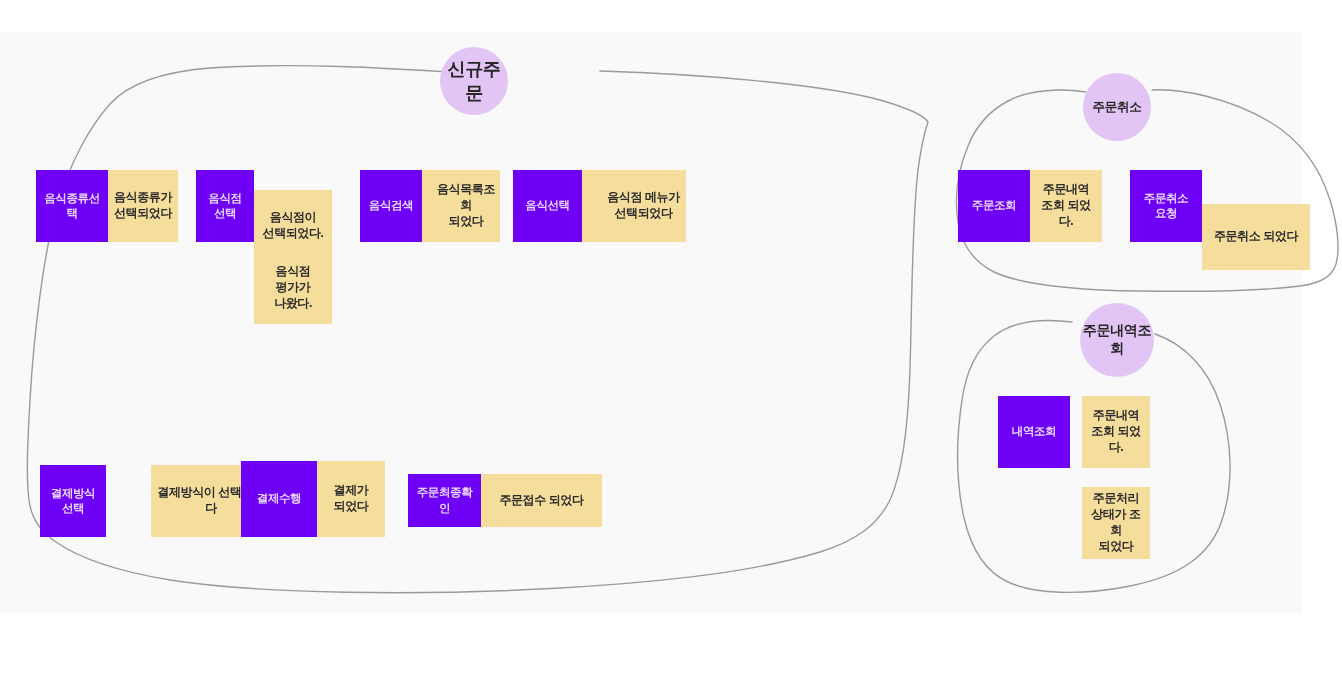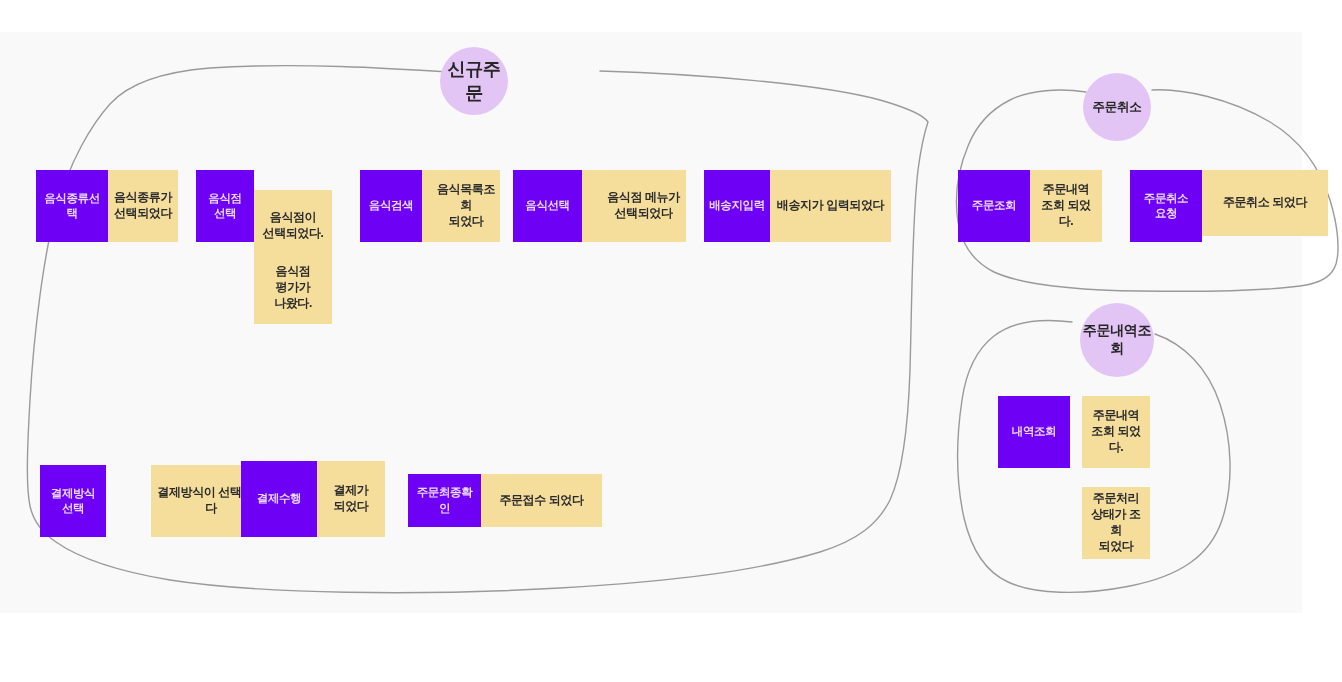--- a/index.html
+++ b/index.html
@@ -187,24 +187,20 @@
     <div class="card event" style="width:78px;height:72px;padding-left:15px;">음식목록조회
 되었다</div>
   </div>
 
   <div class="pair" style="left:513px; top:170px;">
     <div class="card command" style="width:69px;height:72px;">음식선택</div>
     <div class="card event" style="width:104px;height:72px;padding-left:24px;">음식점 메뉴가
 선택되었다</div>
   </div>
 
-  <div class="pair" style="left:704px; top:170px;">
-    <div class="card command" style="width:66px;height:72px;">배송지입력</div>
-    <div class="card event" style="width:121px;height:72px;">배송지가 입력되었다</div>
-  </div>
 
   <div class="pair" style="left:40px; top:465px;">
     <div class="card command" style="width:66px;height:72px;">결제방식
 선택</div>
     <div class="card event" style="width:120px;height:72px;margin-left:45px;">결제방식이 선택되었다</div>
   </div>
 
   <div class="pair" style="left:241px; top:461px;">
     <div class="card command" style="width:76px;height:76px;">결제수행</div>
     <div class="card event" style="width:68px;height:76px;">결제가
@@ -218,21 +214,21 @@
 
   <div class="pair" style="left:958px; top:170px;">
     <div class="card command" style="width:72px;height:72px;text-align:right;">주문조회</div>
     <div class="card event" style="width:72px;height:72px;">주문내역
 조회 되었다.</div>
   </div>
 
   <div class="pair" style="left:1130px; top:170px;">
     <div class="card command" style="width:72px;height:72px;">주문취소
 요청</div>
-    <div class="card event" style="width:126px;height:66px;">주문취소 되었다</div>
+    <div class="card event" style="width:108px;height:66px;margin-top:34px;">주문취소 되었다</div>
   </div>
 
   <div class="pair" style="left:998px; top:396px;">
     <div class="card command" style="width:72px;height:72px;">내역조회</div>
     <div class="card event" style="width:68px;height:72px; margin-left:12px;">주문내역
 조회 되었다.</div>
   </div>
 
   <div class="standalone-note" style="left:1082px; top:487px;">
     <div class="card event" style="width:68px;height:72px;">주문처리

